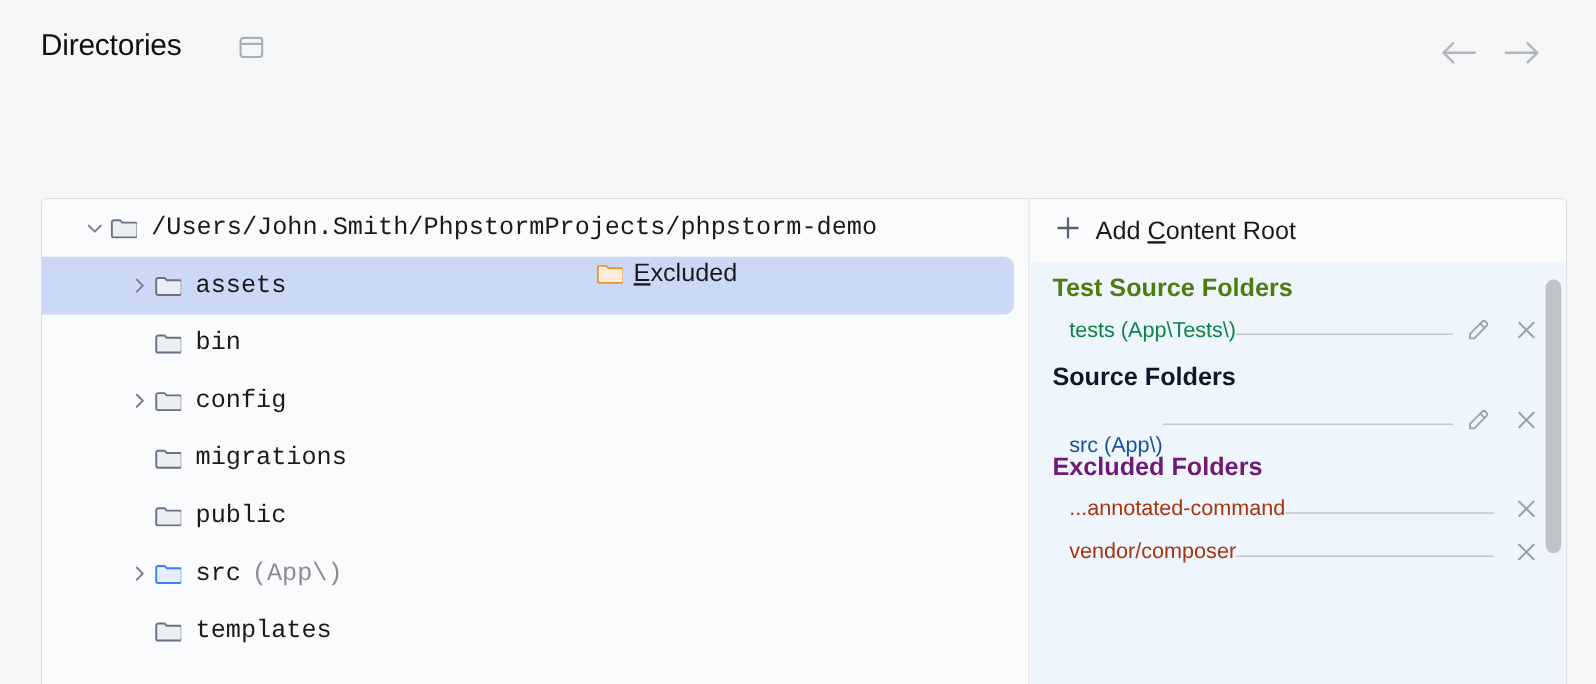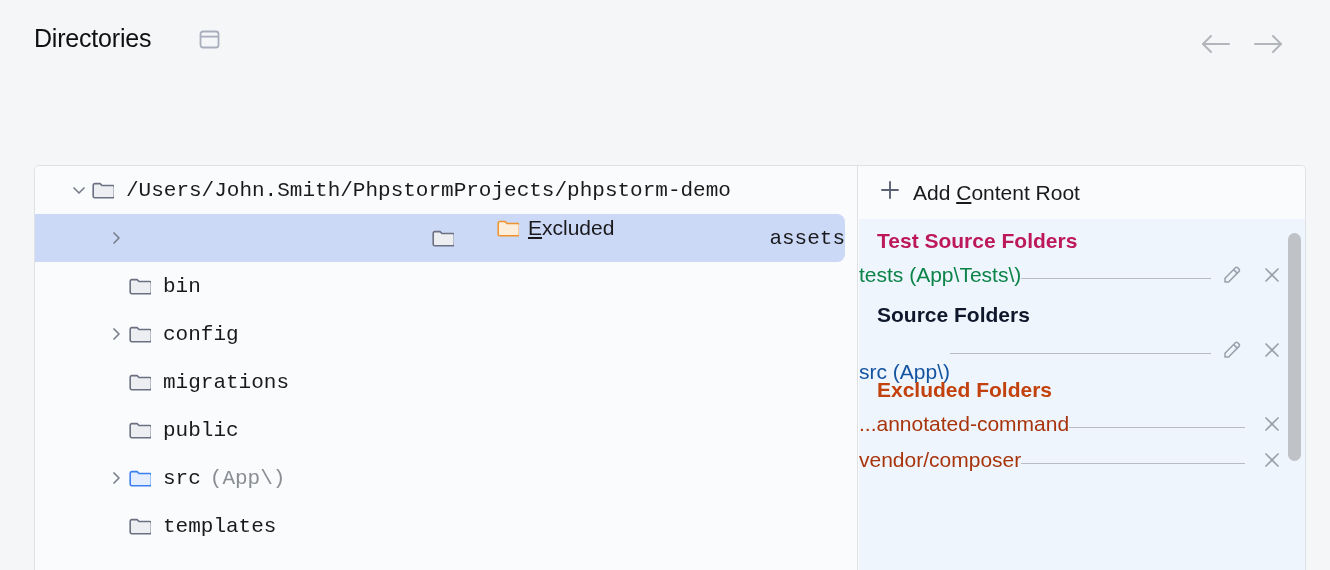--- a/index.html
+++ b/index.html
@@ -118,21 +118,20 @@
     display: flex;
     align-items: center;
     font-size: 21px;
     color: #1a1a1c;
     box-sizing: border-box;
   }
   .tree-row.selected {
     background: #ccd9f6;
     border-radius: 0 8px 8px 0;
     margin-right: 12px;
-    justify-content: space-between;
   }
   .tree-row .twisty {
     width: 26px; height: 26px;
     flex: none;
     display: flex; align-items: center; justify-content: center;
   }
   .tree-row .tw-spacer { width: 26px; flex: none; }
   .tree-row .fold { margin-right: 12px; flex: none; }
   .tree-row .name { line-height: 1; }
   .tree-row .suffix { color: #8a8d93; margin-left: 9px; }
@@ -176,29 +175,30 @@
     font-weight: bold;
     color: #0f1012;
     box-sizing: border-box;
   }
   .group-title {
     font-size: 21px;
     font-weight: bold;
     padding: 9px 0 3px 18px;
     line-height: 1.25;
   }
-  .group-title.test { color: #be185d; }
+  .group-title.test { color: #4d7c0f; }
   .group-title.source { color: #0f172a; }
-  .group-title.excluded { color: #c2410c; }
+  .group-title.excluded { color: #701a75; }
   .entry-row {
     display: flex;
     align-items: center;
+    padding-left: 32px;
     padding-right: 22px;
     height: 36px;
-    font-size: 21px;
+    font-size: 18px;
     box-sizing: border-box;
   }
   .entry-row .etext { white-space: nowrap; }
   .entry-row .leader {
     flex: 1 1 auto;
     min-width: 14px;
     border-bottom: 1px solid #b9bcc2;
     margin: 0 0 5px 0;
     height: 12px;
   }

